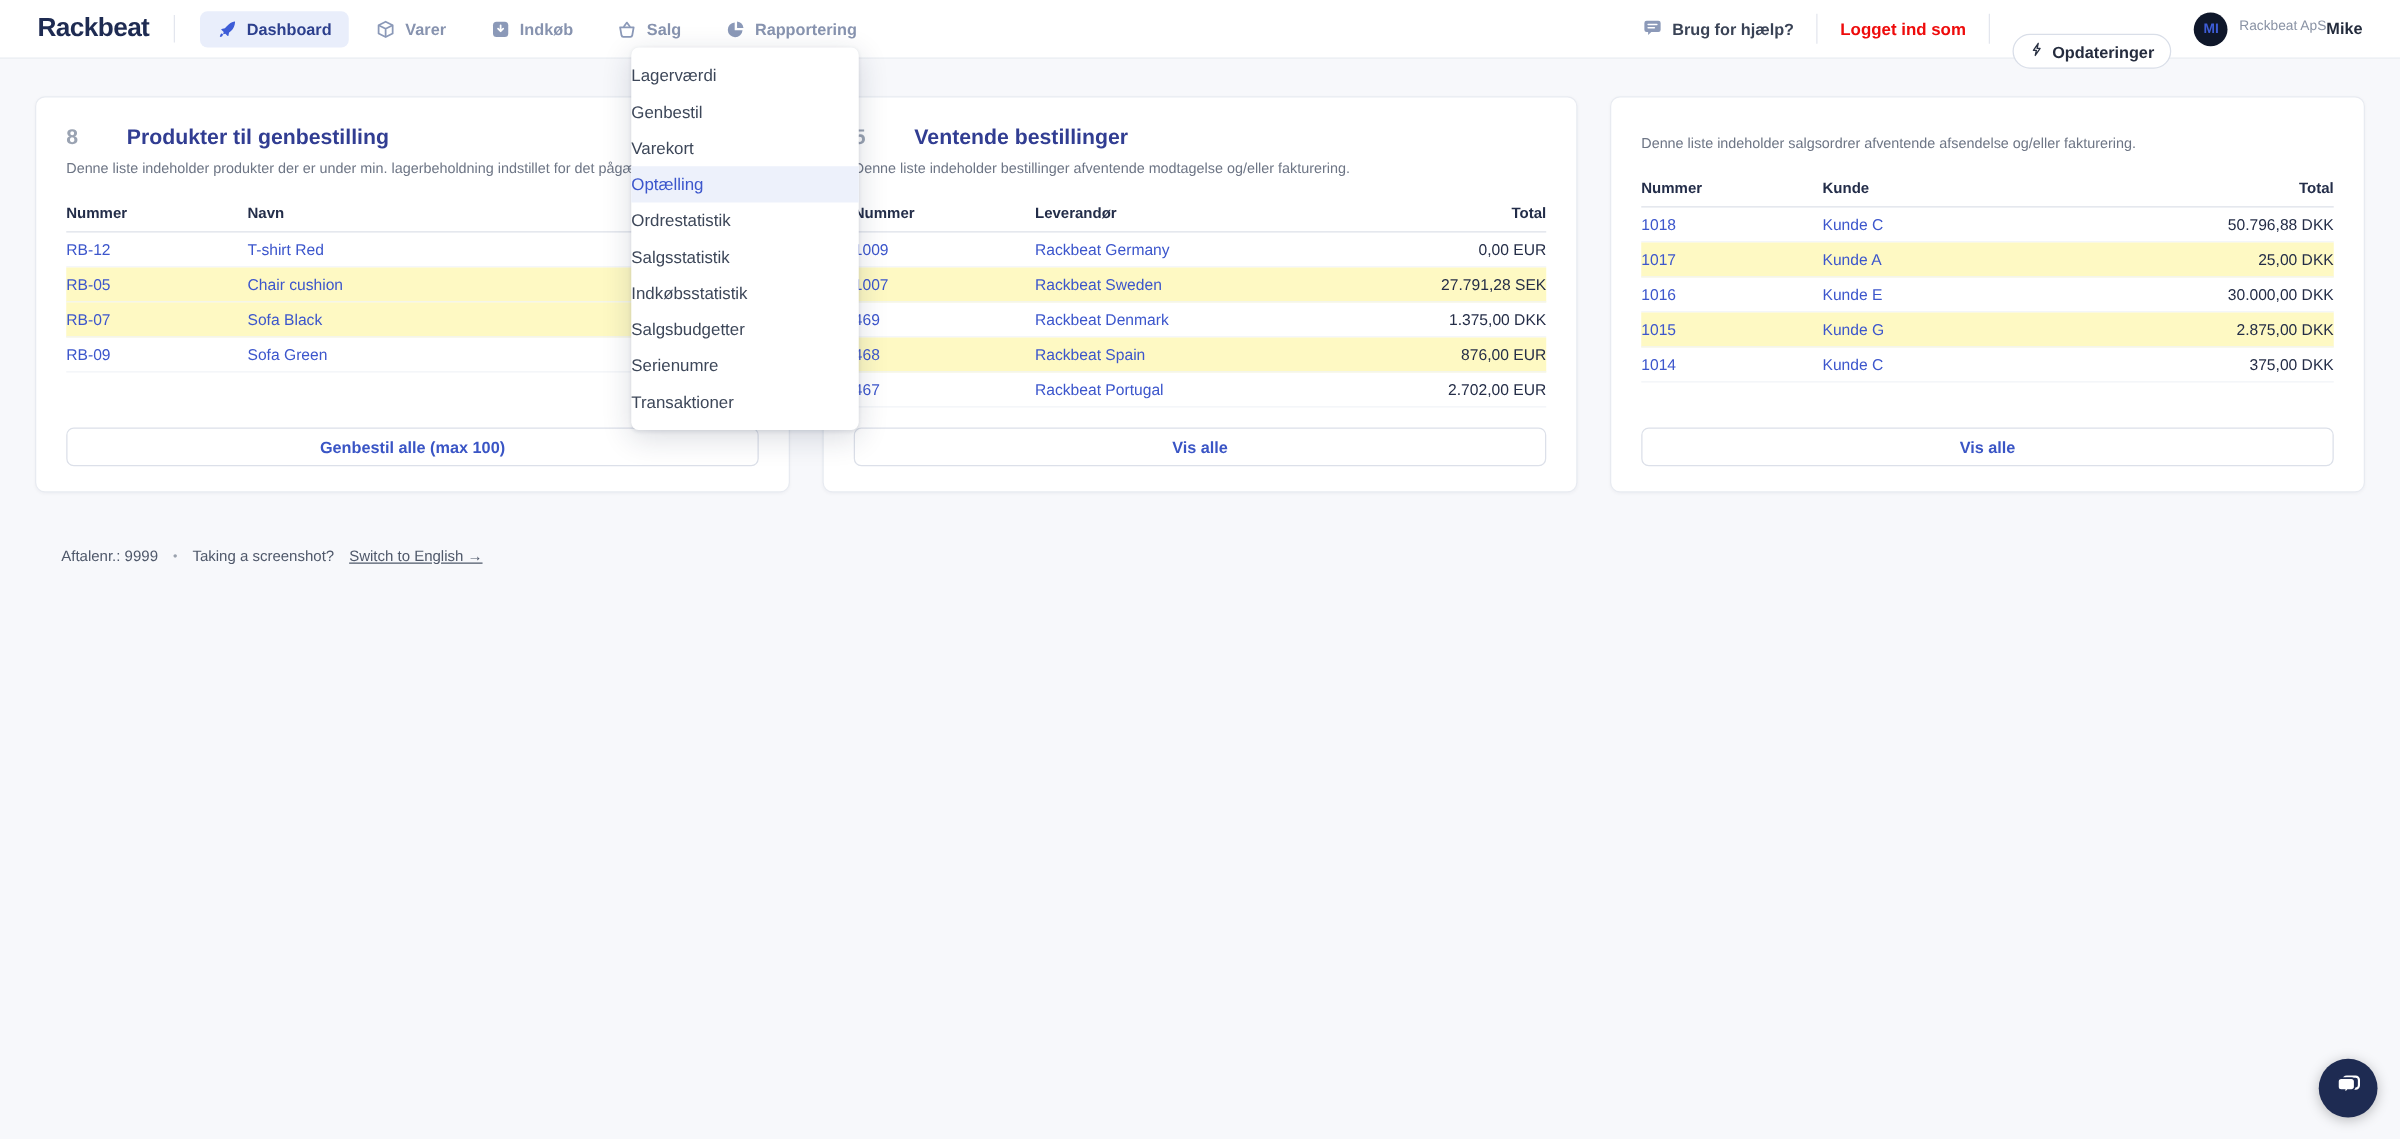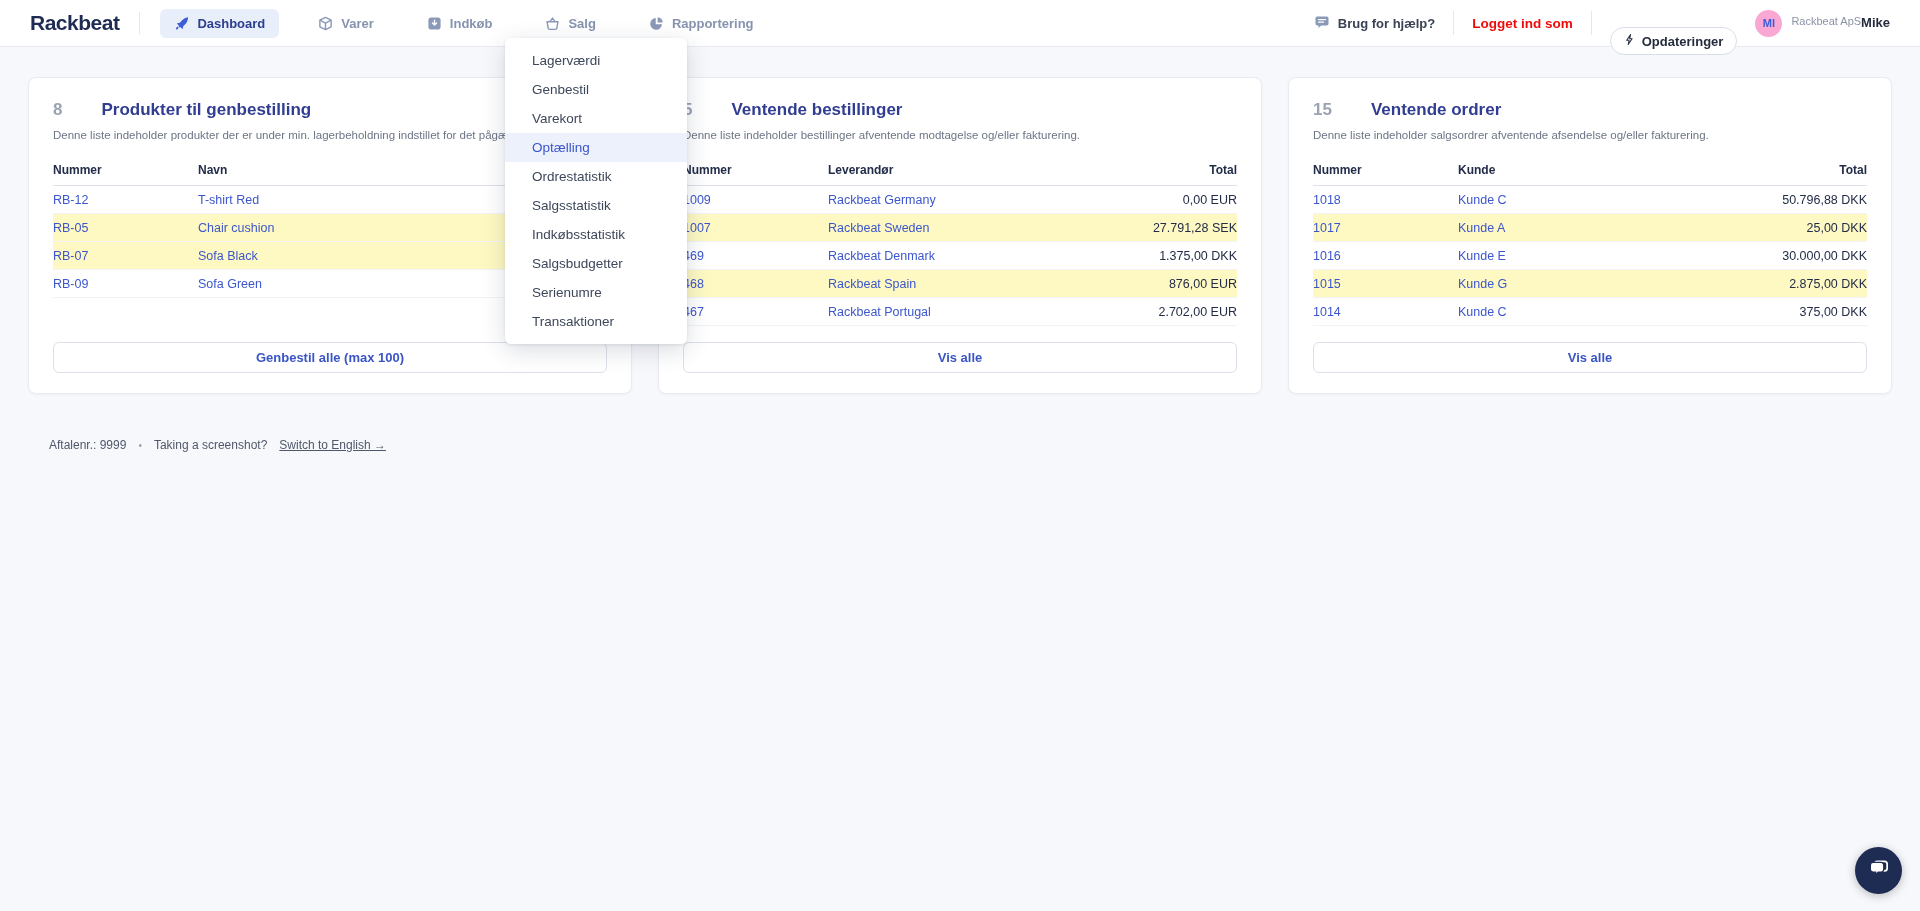--- a/index.html
+++ b/index.html
@@ -12,52 +12,52 @@
     font-family:"Liberation Sans","DejaVu Sans",sans-serif;
     background:var(--bg); position:relative; overflow:hidden; color:#232d49;
   }
   
   .navbar{
     height:47px; background:#fff; border-bottom:1px solid #e8ebf1;
     display:flex; align-items:center; padding:0 30px; position:relative; z-index:20;
   }
   .logo{font-size:21px; font-weight:800; color:var(--navy); letter-spacing:-0.5px; cursor:pointer;}
   .nav-divider{width:1px; height:22px; background:#e3e6ee; margin:0 20px;}
-  .nav-items{display:flex; align-items:flex-start; gap:25px;}
+  .nav-items{display:flex; align-items:flex-start; gap:8px;}
   .nav-item{
     display:flex; align-items:center; gap:8px; padding:7px 14px; border-radius:6px;
     font-size:13px; font-weight:600; color:#8793af; cursor:pointer; white-space:nowrap;
   }
   .nav-item.active{background:#e9eefb; color:#2c3f8d;}
   .nav-item svg{display:block;}
   .nav-spacer{flex:1;}
   .nav-right{display:flex; align-items:center;}
   .help{display:flex; align-items:center; gap:8px; font-size:13px; font-weight:600; color:#3a4356; cursor:pointer;}
   .right-divider{width:1px; height:24px; background:#e3e6ee; margin:0 18px;}
   .logged-in{font-size:13.5px; font-weight:700; color:var(--red); cursor:pointer;}
   .updates-btn{
     display:flex; align-items:center; gap:6px; border:1px solid #d9dee8; border-radius:999px;
     padding:5px 13px; font-size:13px; font-weight:600; color:#252c3e; background:#fff; cursor:pointer;margin-top:36px;
   }
   .user-block{display:flex; align-items:center; gap:9px; margin-left:18px; cursor:pointer;}
   .avatar{
-    width:27px; height:27px; border-radius:50%; background:#f9a8d4; color:#3d5cd7;
+    width:27px; height:27px; border-radius:50%; background:#0f172a; color:#3d5cd7;
     font-size:11px; font-weight:700; display:flex; align-items:center; justify-content:center;
   }
   .user-texts{display:flex; flex-direction:row; line-height:1.25;}
   .company{font-size:11px; color:#8a93a5;}
   .username{font-size:13px; font-weight:600; color:#232b3c;}
   
   .dropdown{
     position:absolute; left:505px; top:38px; width:182px; background:#fff; border-radius:6px;
     box-shadow:0 6px 24px rgba(25,35,70,.16), 0 1px 3px rgba(25,35,70,.10);
     padding:8px 0; z-index:50;
   }
   .dd-item{
-    height:29px; line-height:29px; padding-left:27px; font-size:13.5px; color:#3d4759;
+    height:29px; line-height:29px; font-size:13.5px; color:#3d4759;
     cursor:pointer; white-space:nowrap;
   }
   .dd-item.active{background:#edf1fb; color:var(--accent);}
   
   .content{padding:30px 28px 0 28px; display:grid; grid-template-columns:1fr 1fr 1fr; gap:26px;}
   .card{
     background:#fff; border:1px solid #e8ebf1; border-radius:8px;
     box-shadow:0 1px 3px rgba(16,24,40,.04); padding:22px 24px 20px 24px; height:317px;
     display:flex; flex-direction:column;
   }
@@ -268,24 +268,20 @@
             <span class="tcell c0 link">467</span>
             <span class="tcell c1 link">Rackbeat Portugal</span>
             <span class="tcell c2 total">2.702,00 EUR</span>
           </div>
         </div>
     </div>
     <button class="card-btn">Vis alle</button>
   </section>
 
   <section class="card">
-    <div class="card-head">
-      <span class="card-count">15</span>
-      <span class="card-title">Ventende ordrer</span>
-    </div>
     <div class="card-desc">Denne liste indeholder salgsordrer afventende afsendelse og/eller fakturering.</div>
     <div class="table">
       <div class="thead">
           <span class="tcell c0">Nummer</span>
           <span class="tcell c1">Kunde</span>
           <span class="tcell c2">Total</span>
         </div>
       <div>
           <div class="trow">
             <span class="tcell c0 link">1018</span>

